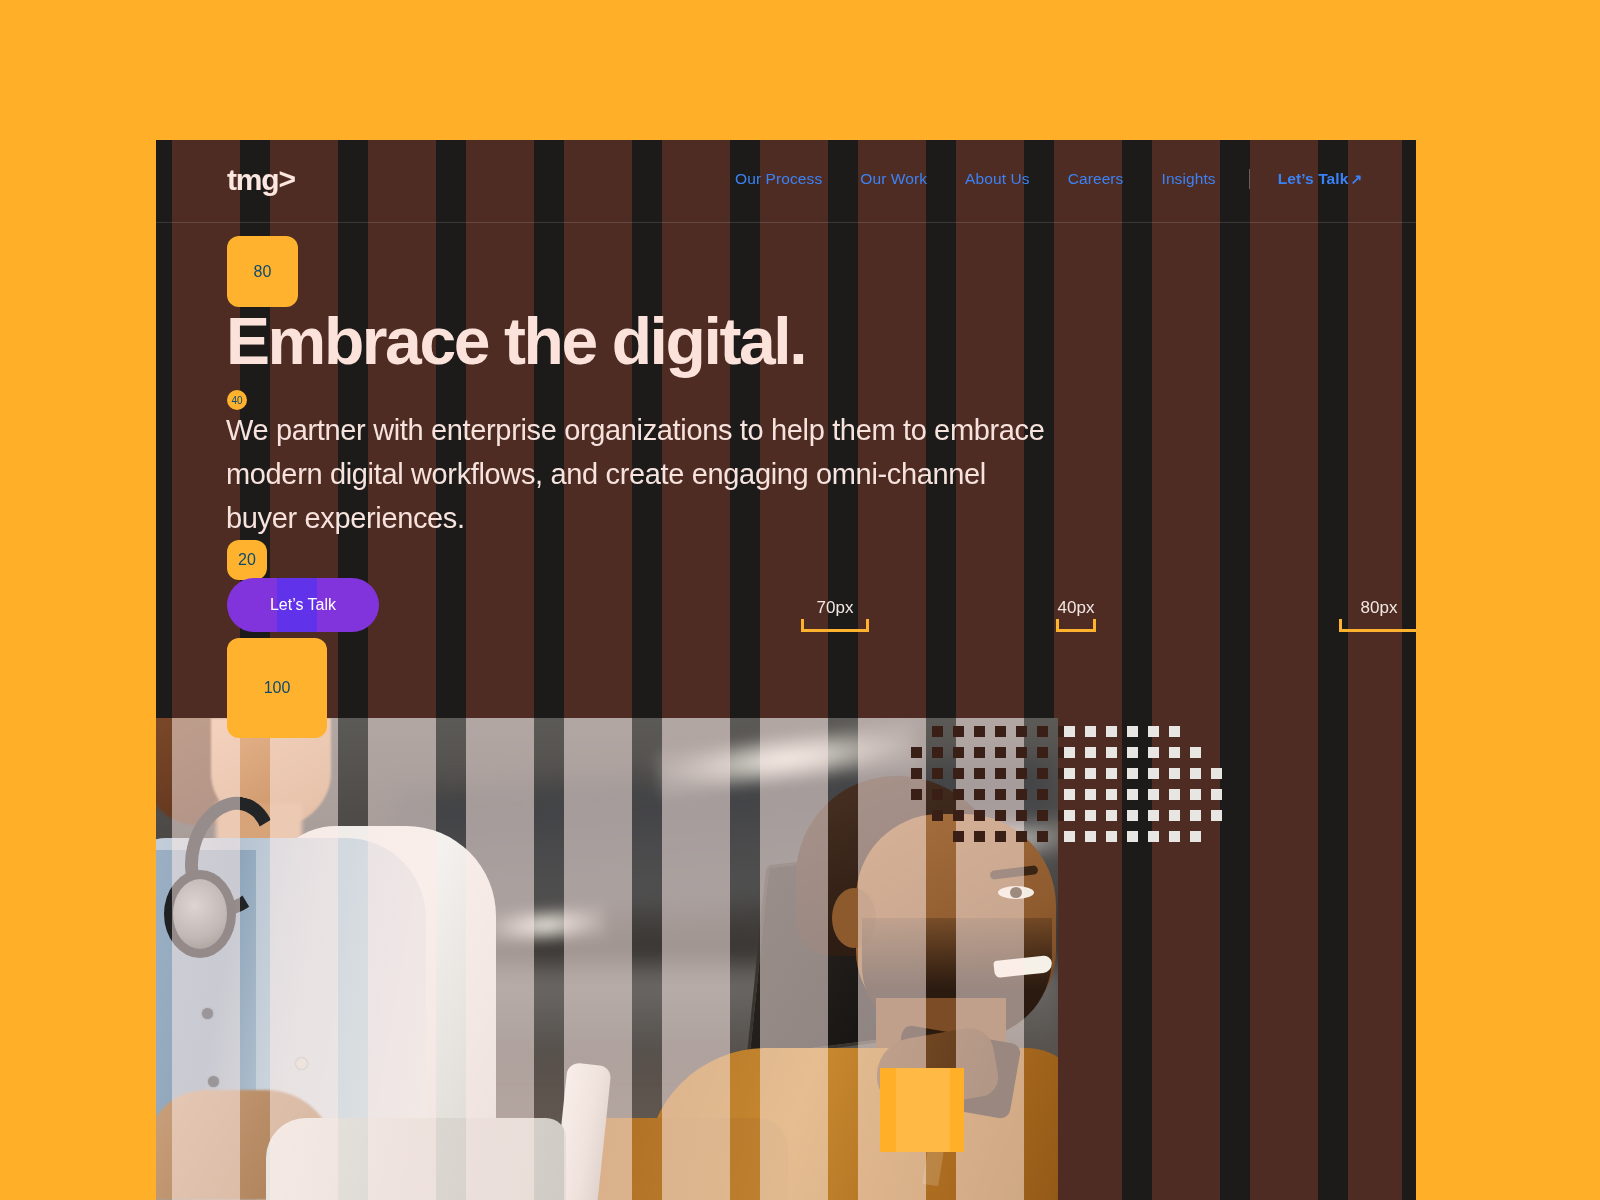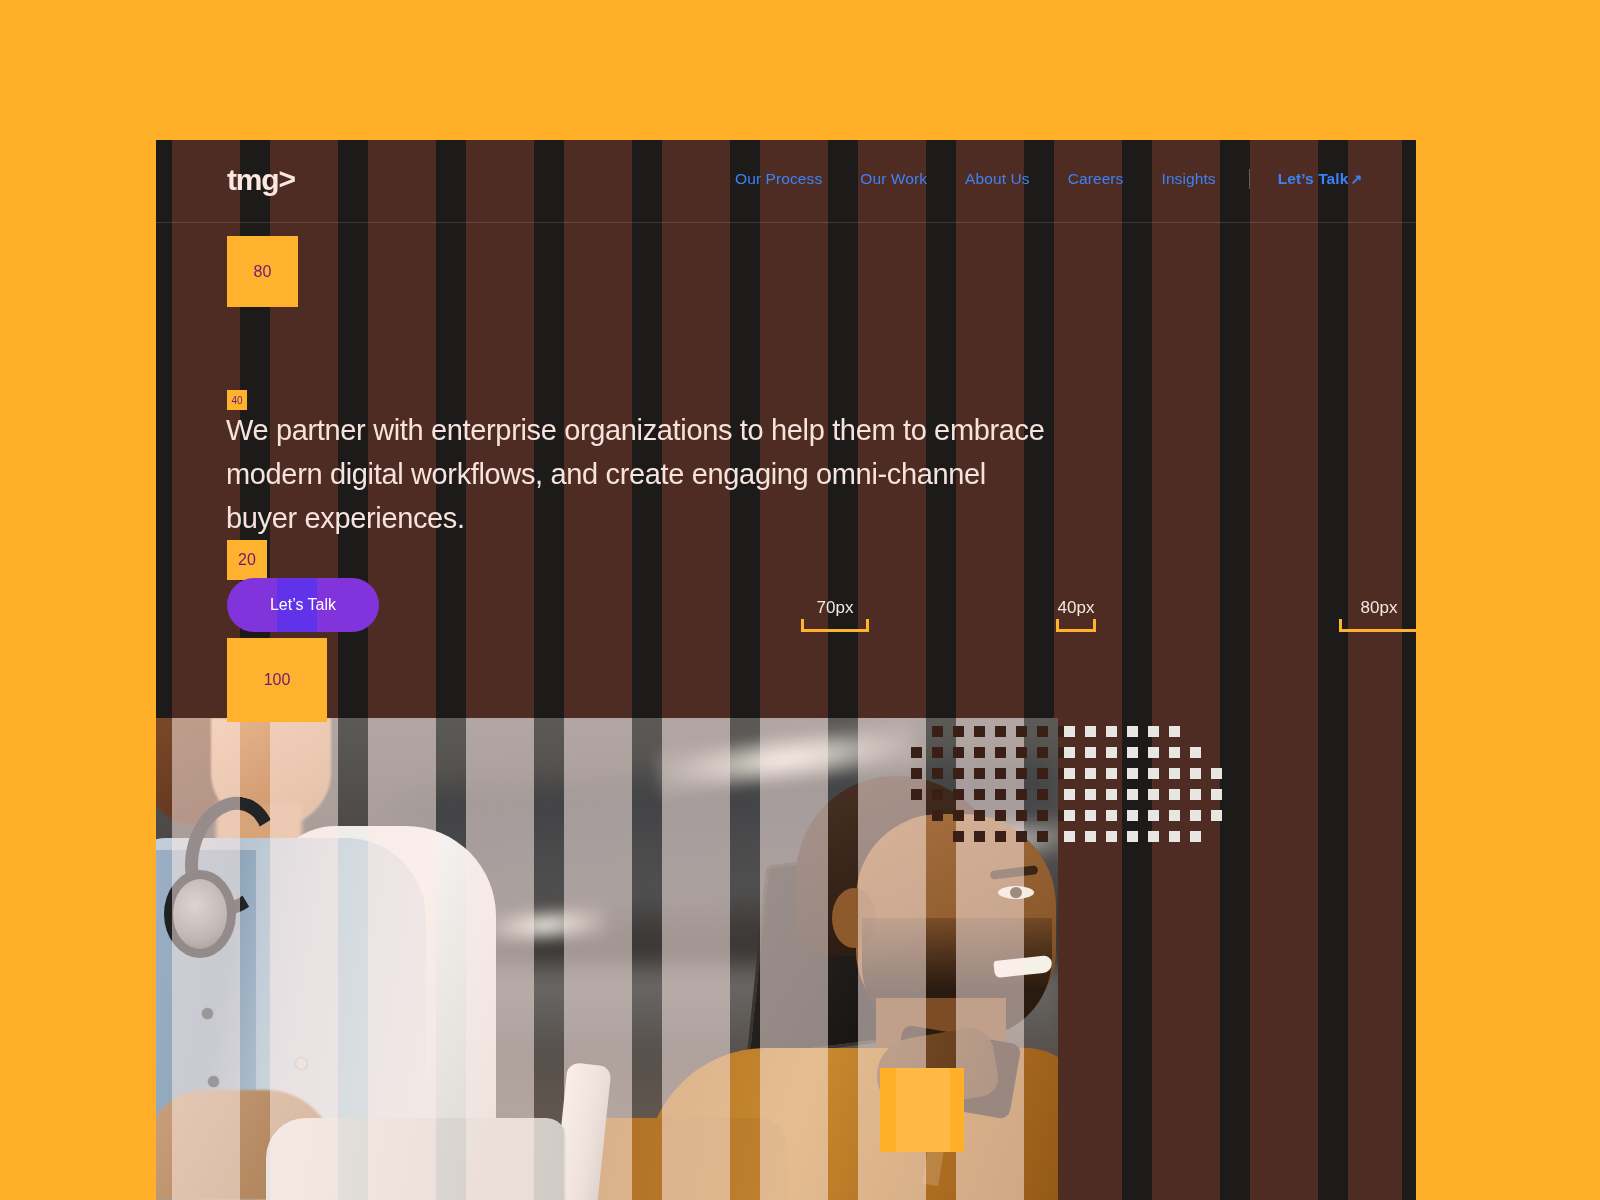--- a/index.html
+++ b/index.html
@@ -74,29 +74,30 @@
     position: absolute; left: 0; top: 82px;
     width: 100%; height: 1px;
     background: rgba(255,255,255,0.13);
     z-index: 6;
   }
 
   
   .chip {
     position: absolute;
     background: #FFB22E;
-    color: #701a75;
+    color: #0c4a6e;
     display: flex; align-items: center; justify-content: center;
     font-size: 16px;
     z-index: 5;
+    border-radius: 12px;
   }
   #chip80  { left: 71px;  top: 96px;  width: 71px;  height: 71px; }
   #chip20  { left: 71px;  top: 250px; width: 20px;  height: 20px; font-size: 10px; }
   #chip40  { left: 71px;  top: 400px; width: 40px;  height: 40px; }
-  #chip100 { left: 71px;  top: 498px; width: 100px; height: 84px; }
+  #chip100 { left: 71px;  top: 498px; width: 100px; height: 100px; }
 
   
   #headline {
     position: absolute; left: 70px; top: 168px;
     color: #FBE2DB;
     font-size: 66px;
     font-weight: bold;
     letter-spacing: -2.4px;
     line-height: 1;
     z-index: 5;
@@ -393,20 +394,21 @@
       <a href="#" class="cta"><span>Let’s Talk</span><span class="arrow">↗</span></a>
     </nav>
   </div>
   <div class="header-rule"></div>
 
   <div class="chip" id="chip80">80</div>
   <div class="chip" id="chip20">40</div>
   <div class="chip" id="chip40">20</div>
   <div class="chip" id="chip100">100</div>
 
+  <h1 id="headline">Embrace the digital.</h1>
   <p id="subcopy">We partner with enterprise organizations to help them to embrace modern digital workflows, and create engaging omni-channel buyer experiences.</p>
 
   <button id="cta">
     <span class="band"></span>
     <span class="lbl">Let’s Talk</span>
   </button>
 
   <div class="measure" id="m70">
     <span class="mlabel">70px</span>
     <span class="cap l"></span>

